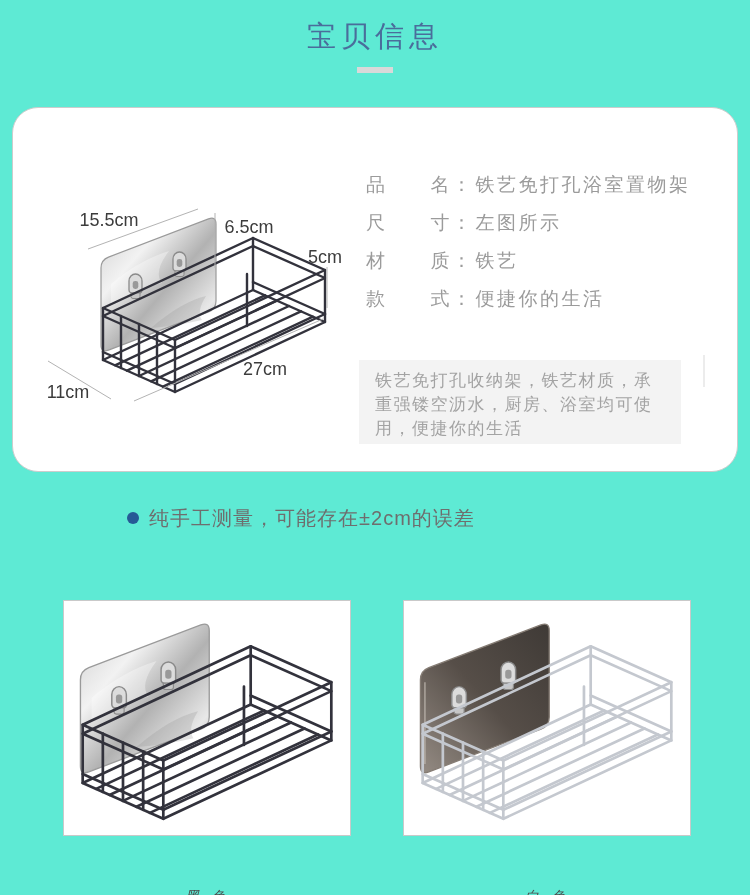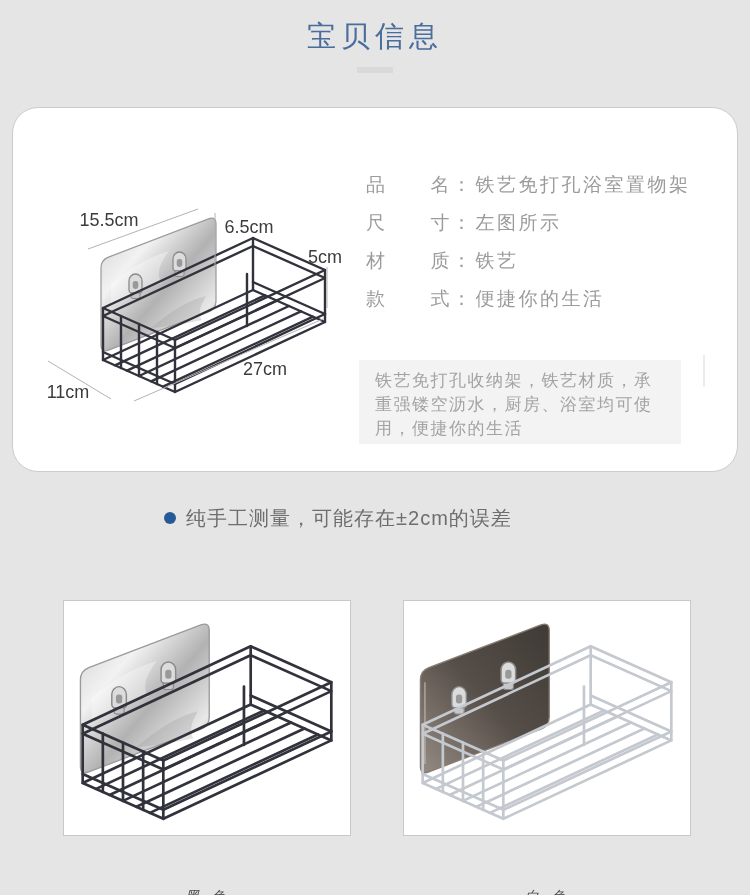--- a/index.html
+++ b/index.html
@@ -1,17 +1,17 @@
 <!DOCTYPE html>
 <html><head>
 <meta charset="utf-8">
 <style>
   html,body{margin:0;padding:0;background:#fff;}
   .page{
-    position:relative;width:750px;height:895px;margin:0 auto;background:#e5e5e5;
+    position:relative;width:750px;height:895px;margin:0 auto;background:#5eead4;
     font-family:"Liberation Sans","DejaVu Sans",sans-serif;overflow:hidden;
   }
   
   .header{position:absolute;top:0;left:0;width:750px;text-align:center;}
   .page-title{
     margin:16px 0 0 0;font-size:29px;font-weight:500;color:#4a6d9b;
     letter-spacing:5px;line-height:40px;
   }
   .title-underline{width:36px;height:6px;background:#d9d9d9;margin:11px auto 0;}
   
@@ -33,21 +33,21 @@
   
   .desc{
     position:absolute;left:346px;top:252px;width:322px;height:84px;
     background:#f3f3f3;box-sizing:border-box;padding:9px 16px 0 16px;
     font-size:17px;line-height:24px;letter-spacing:1.5px;color:#a3a3a3;
   }
   .scroll-indicator{position:absolute;left:690px;top:247px;width:2px;height:32px;
     background:#dcdcdc;opacity:.55;}
   
   .note{position:absolute;left:0;top:504px;width:602px;display:flex;
-    justify-content:center;align-items:flex-start;padding-left:37px;}
+    justify-content:center;align-items:flex-start;}
   .note-bullet{width:12px;height:12px;border-radius:50%;background:#265a96;
     margin:8px 10px 0 0;flex:0 0 auto;}
   .note-text{font-size:20px;line-height:28px;letter-spacing:1px;color:#6e6e6e;}
   
   .variant-card{position:absolute;top:600px;width:288px;height:236px;
     border:1px solid #c9c9c9;background:#fff;box-sizing:border-box;}
   .variant-card.black{left:63px;}
   .variant-card.white{left:403px;}
   .variant-card svg{display:block;margin:5px auto 0;}
   .variant-label{position:absolute;top:888px;width:288px;text-align:center;

